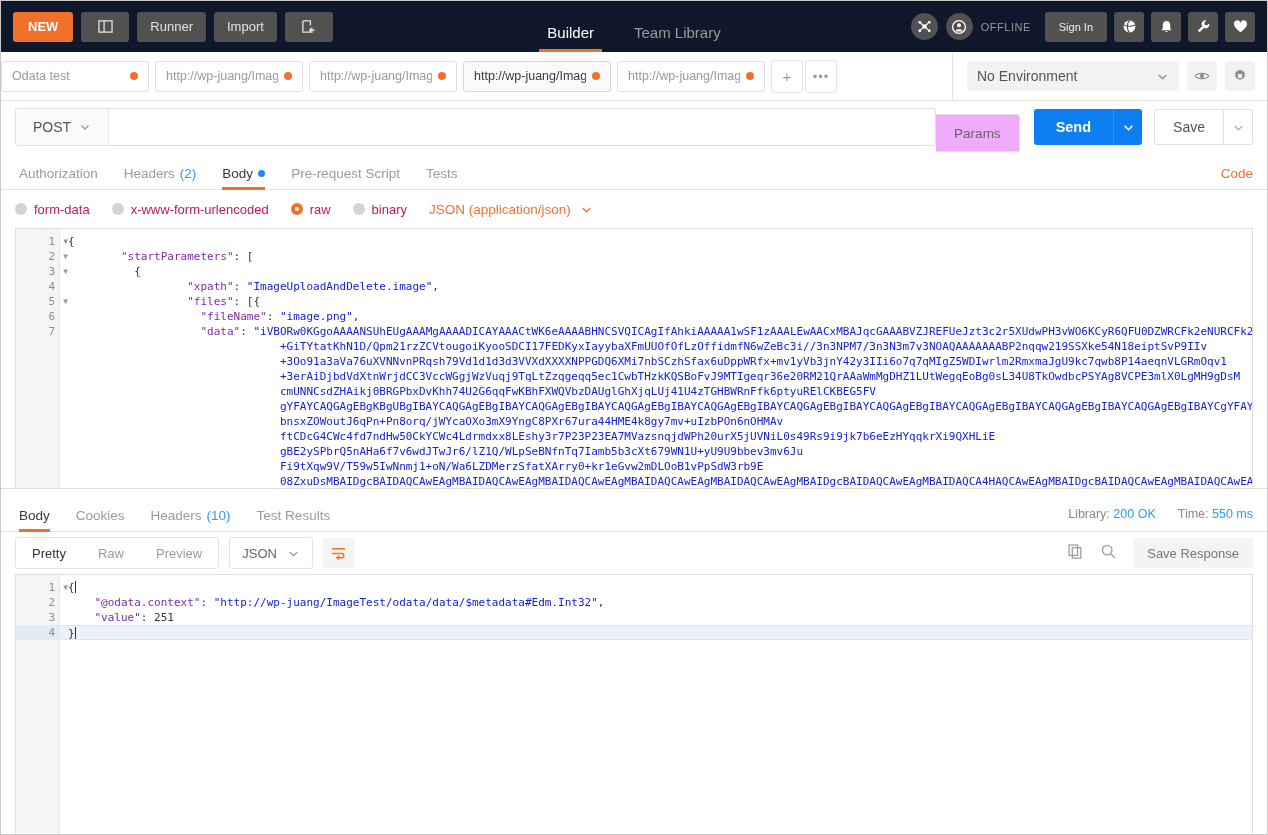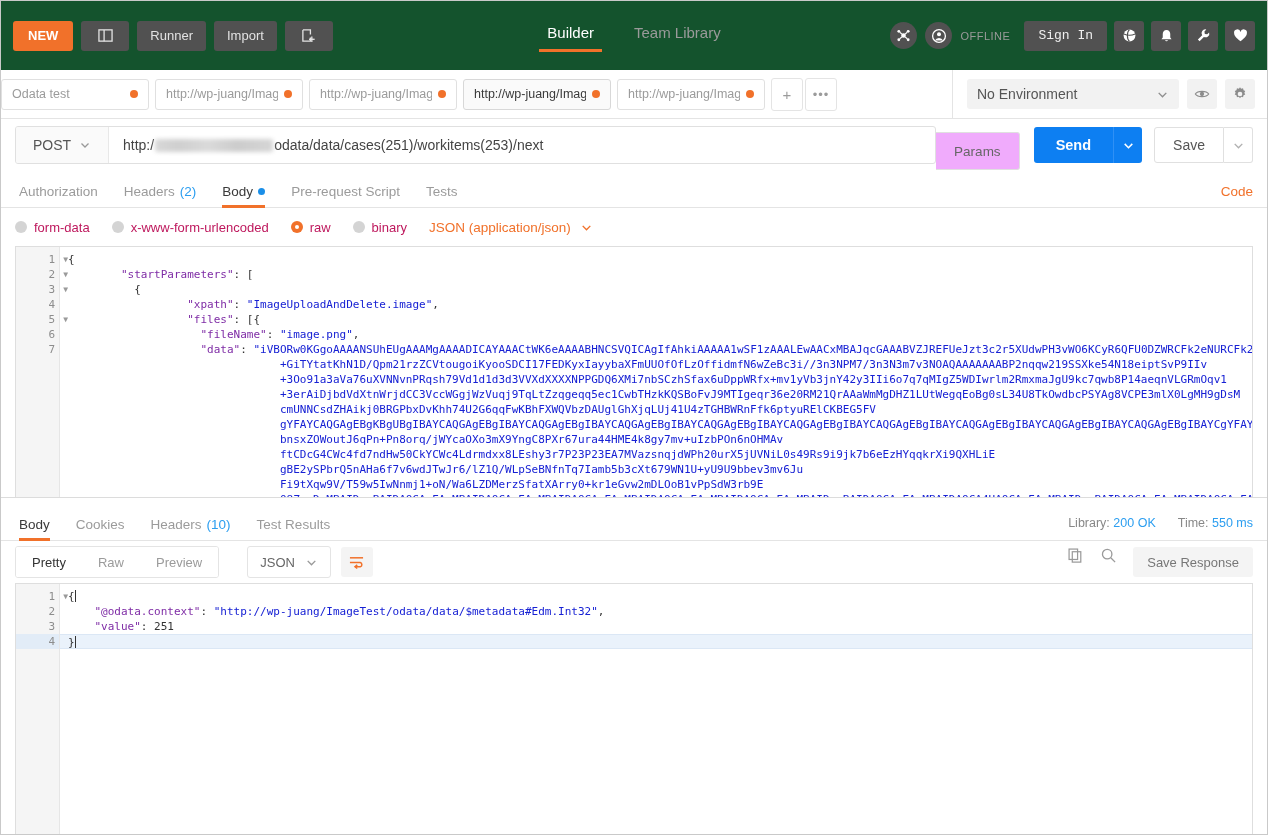--- a/index.html
+++ b/index.html
@@ -22,24 +22,24 @@
     box-sizing: border-box;
     border: 1px solid #c9c9c9;
     background: #fff;
     display: flex;
     flex-direction: column;
   }
 
   
   .topbar {
     height: 51px;
-    background: #14532d;
-    display: flex;
-    align-items: center;
-    padding: 9px 12px;
+    background: #0f172a;
+    display: flex;
+    align-items: center;
+    padding: 0 12px;
     flex: none;
     position: relative;
   }
   .btn-new {
     background: #f1712a;
     color: #fff;
     font-size: 13px;
     font-weight: bold;
     border-radius: 3px;
     height: 30px;
@@ -112,29 +112,28 @@
   .offline-label {
     color: #9a9a9a;
     font-size: 11px;
     letter-spacing: 0.5px;
     margin-left: 8px;
     margin-right: 10px;
   }
   .signin {
     background: #515151;
     color: #efefef;
-    font-size: 13px;
+    font-size: 11px;
     border-radius: 3px;
     height: 30px;
     padding: 0 14px;
     display: flex;
     align-items: center;
     cursor: pointer;
     margin-left: 4px;
-    font-family: Liberation Mono, monospace;
   }
   .sq-icon {
     background: #515151;
     width: 30px; height: 30px;
     border-radius: 3px;
     margin-left: 7px;
     display: flex;
     align-items: center;
     justify-content: center;
     cursor: pointer;
@@ -553,21 +552,21 @@
     display: flex;
     align-items: center;
     font-size: 13px;
     color: #9b9b9b;
     cursor: pointer;
     background: #fff;
     text-align: center;
   }
   .seg-item.active { color: #333; }
   .fmt-select {
-    margin-left: 28px;
+    margin-left: 10px;
     height: 30px;
     border: 1px solid #e4e4e4;
     border-radius: 3px;
     display: flex;
     align-items: center;
     gap: 10px;
     padding: 0 12px;
     font-size: 13px;
     color: #666;
     cursor: pointer;
@@ -578,20 +577,21 @@
     background: #f4f4f4;
     border-radius: 3px;
     display: flex;
     align-items: center;
     justify-content: center;
     cursor: pointer;
   }
   .resp-right {
     margin-left: auto;
     display: flex;
+    align-items: center;
     gap: 16px;
   }
   .save-resp {
     background: #f4f4f4;
     color: #777;
     font-size: 13px;
     height: 30px;
     padding: 0 14px;
     border-radius: 3px;
     display: flex;
@@ -737,25 +737,20 @@
   </div>
 
   <div class="urlrow">
     <div class="method-url">
       <div class="method-box">
         <span>POST</span>
         <svg width="12" height="12" viewBox="0 0 12 12">
           <path d="M2.5 4.5 L6 8 L9.5 4.5" fill="none" stroke="#999" stroke-width="1.3"></path>
         </svg>
       </div>
-      <div class="url-input">
-        <span>http:/</span>
-          <span class="url-redacted"></span>
-          <span>odata/data/cases(251)/workitems(253)/next</span>
-      </div>
     </div>
     <div class="params-btn">Params</div>
     <div class="send-wrap">
       <div class="send-btn">Send</div>
       <div class="send-caret">
         <svg width="13" height="13" viewBox="0 0 12 12">
           <path d="M2.5 4.5 L6 8 L9.5 4.5" fill="none" stroke="#fff" stroke-width="1.4"></path>
         </svg>
       </div>
     </div>

